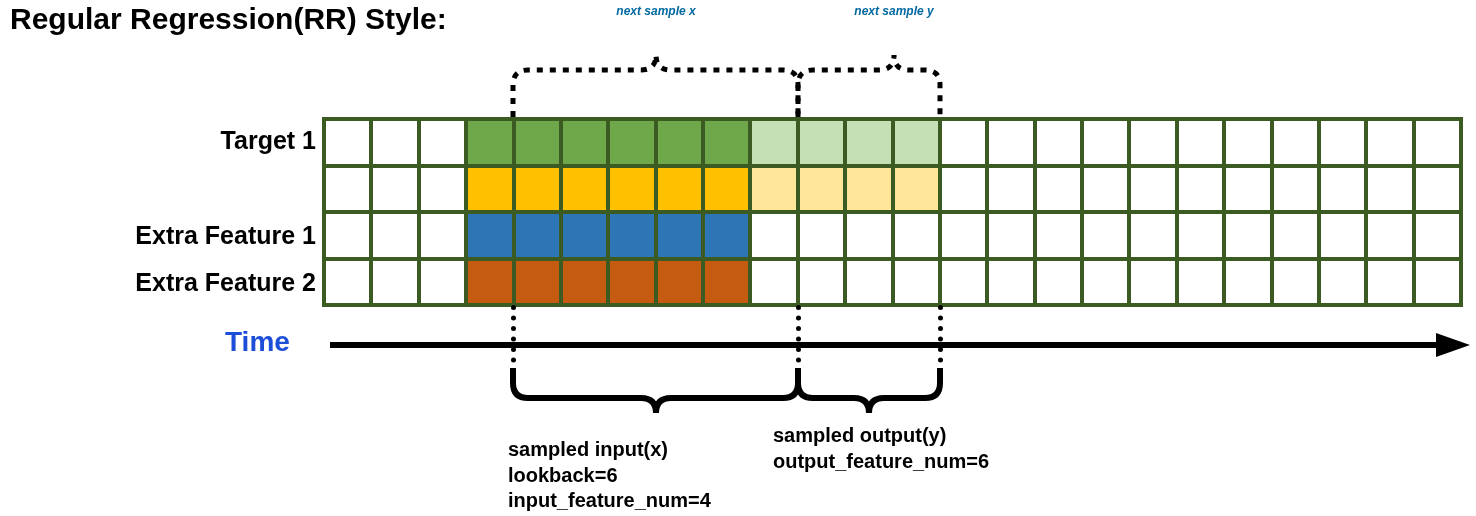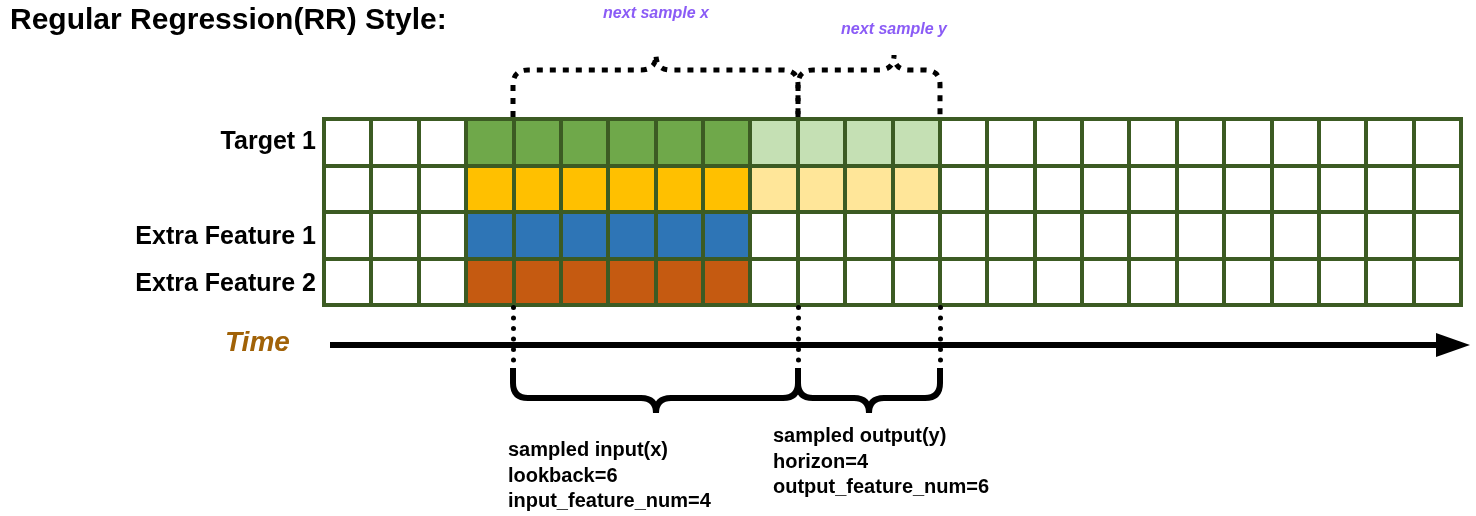--- a/index.html
+++ b/index.html
@@ -23,24 +23,24 @@
     top: 2px;
     font-size: 30px;
     font-weight: bold;
     color: #000000;
     white-space: nowrap;
   }
 
   
   .top-label {
     position: absolute;
-    font-size: 16px;
+    font-size: 12px;
     font-style: italic;
     font-weight: bold;
-    color: #8b5cf6;
+    color: #0369a1;
     white-space: nowrap;
     text-align: right;
     transform: translateX(-50%);
   }
 
   
   .row-label {
     position: absolute;
     right: 1160px;           
     font-size: 25px;
@@ -69,22 +69,21 @@
   }
   .cell { background: #ffffff; }
 
   
   #time-label {
     position: absolute;
     left: 225px;
     top: 326px;
     font-size: 28px;
     font-weight: bold;
-    color: #a16207;
-    font-style: italic;
+    color: #1d4ed8;
   }
   #time-axis {
     position: absolute;
     left: 330px;
     top: 332px;
     width: 1140px;
     height: 34px;
   }
 
   
@@ -114,21 +113,21 @@
   }
 </style>
 </head>
 <body>
 
 <div id="canvas">
 
   <div id="title">Regular Regression(RR) Style:</div>
 
   <div class="top-label" style="left:656px; top:4px;">next sample x</div>
-  <div class="top-label" style="left:894px; top:20px;">next sample y</div>
+  <div class="top-label" style="left:894px; top:4px;">next sample y</div>
 
   <svg class="overlay" viewBox="0 0 1476 516">
 
     <path d="M513,117 L513,85 Q513,70 528,70 L641,70 Q656,70 656,55 Q656,70 671,70 L783,70 Q798,70 798,85 L798,117" fill="none" stroke="#000000" stroke-width="5" stroke-dasharray="6 7" stroke-linecap="butt"></path>
 
     <path d="M798,117 L798,85 Q798,70 813,70 L879,70 Q894,70 894,55 Q894,70 909,70 L925,70 Q940,70 940,85 L940,117" fill="none" stroke="#000000" stroke-width="5" stroke-dasharray="6 7" stroke-linecap="butt"></path>
   </svg>
 
   <div class="row-label" style="top:117px;">Target 1</div>
   <div class="row-label" style="top:212px;">Extra Feature 1</div>
@@ -250,17 +249,16 @@
     <path d="M798,368 L798,383 Q798,398 813,398 L854,398 Q869,398 869,413 Q869,398 884,398 L925,398 Q940,398 940,383 L940,368" fill="none" stroke="#000000" stroke-width="6" stroke-linecap="butt"></path>
   </svg>
 
   <div class="caption" style="left:508px; top:437px;">
     <div>sampled input(x)</div>
     <div>lookback=6</div>
     <div>input_feature_num=4</div>
   </div>
   <div class="caption" style="left:773px; top:423px;">
     <div>sampled output(y)</div>
-    <div>horizon=4</div>
     <div>output_feature_num=6</div>
   </div>
 
 </div>
 
 </body></html>

